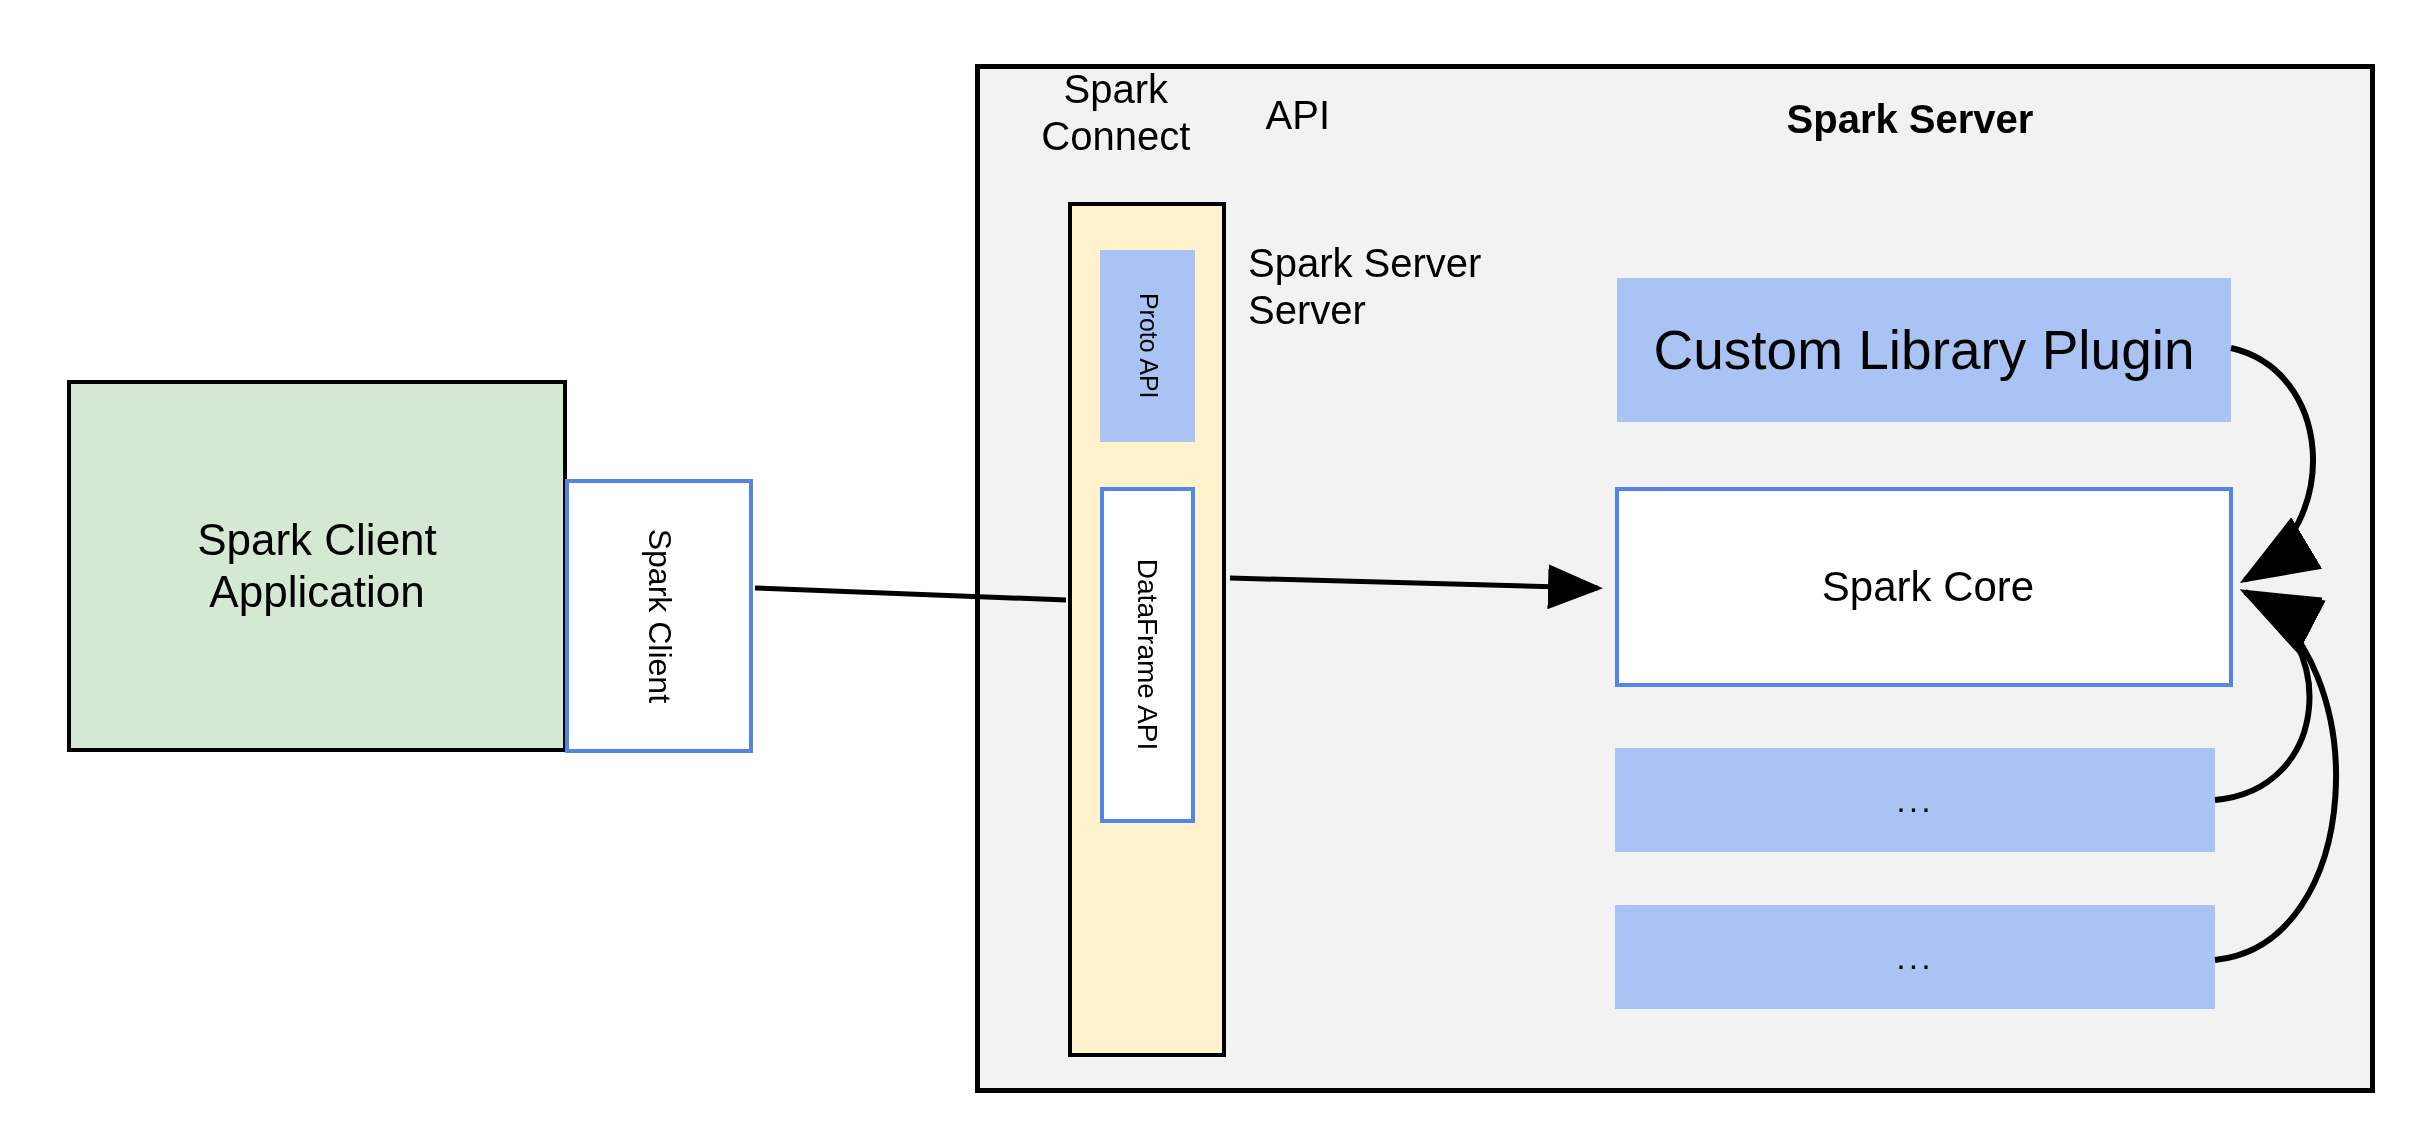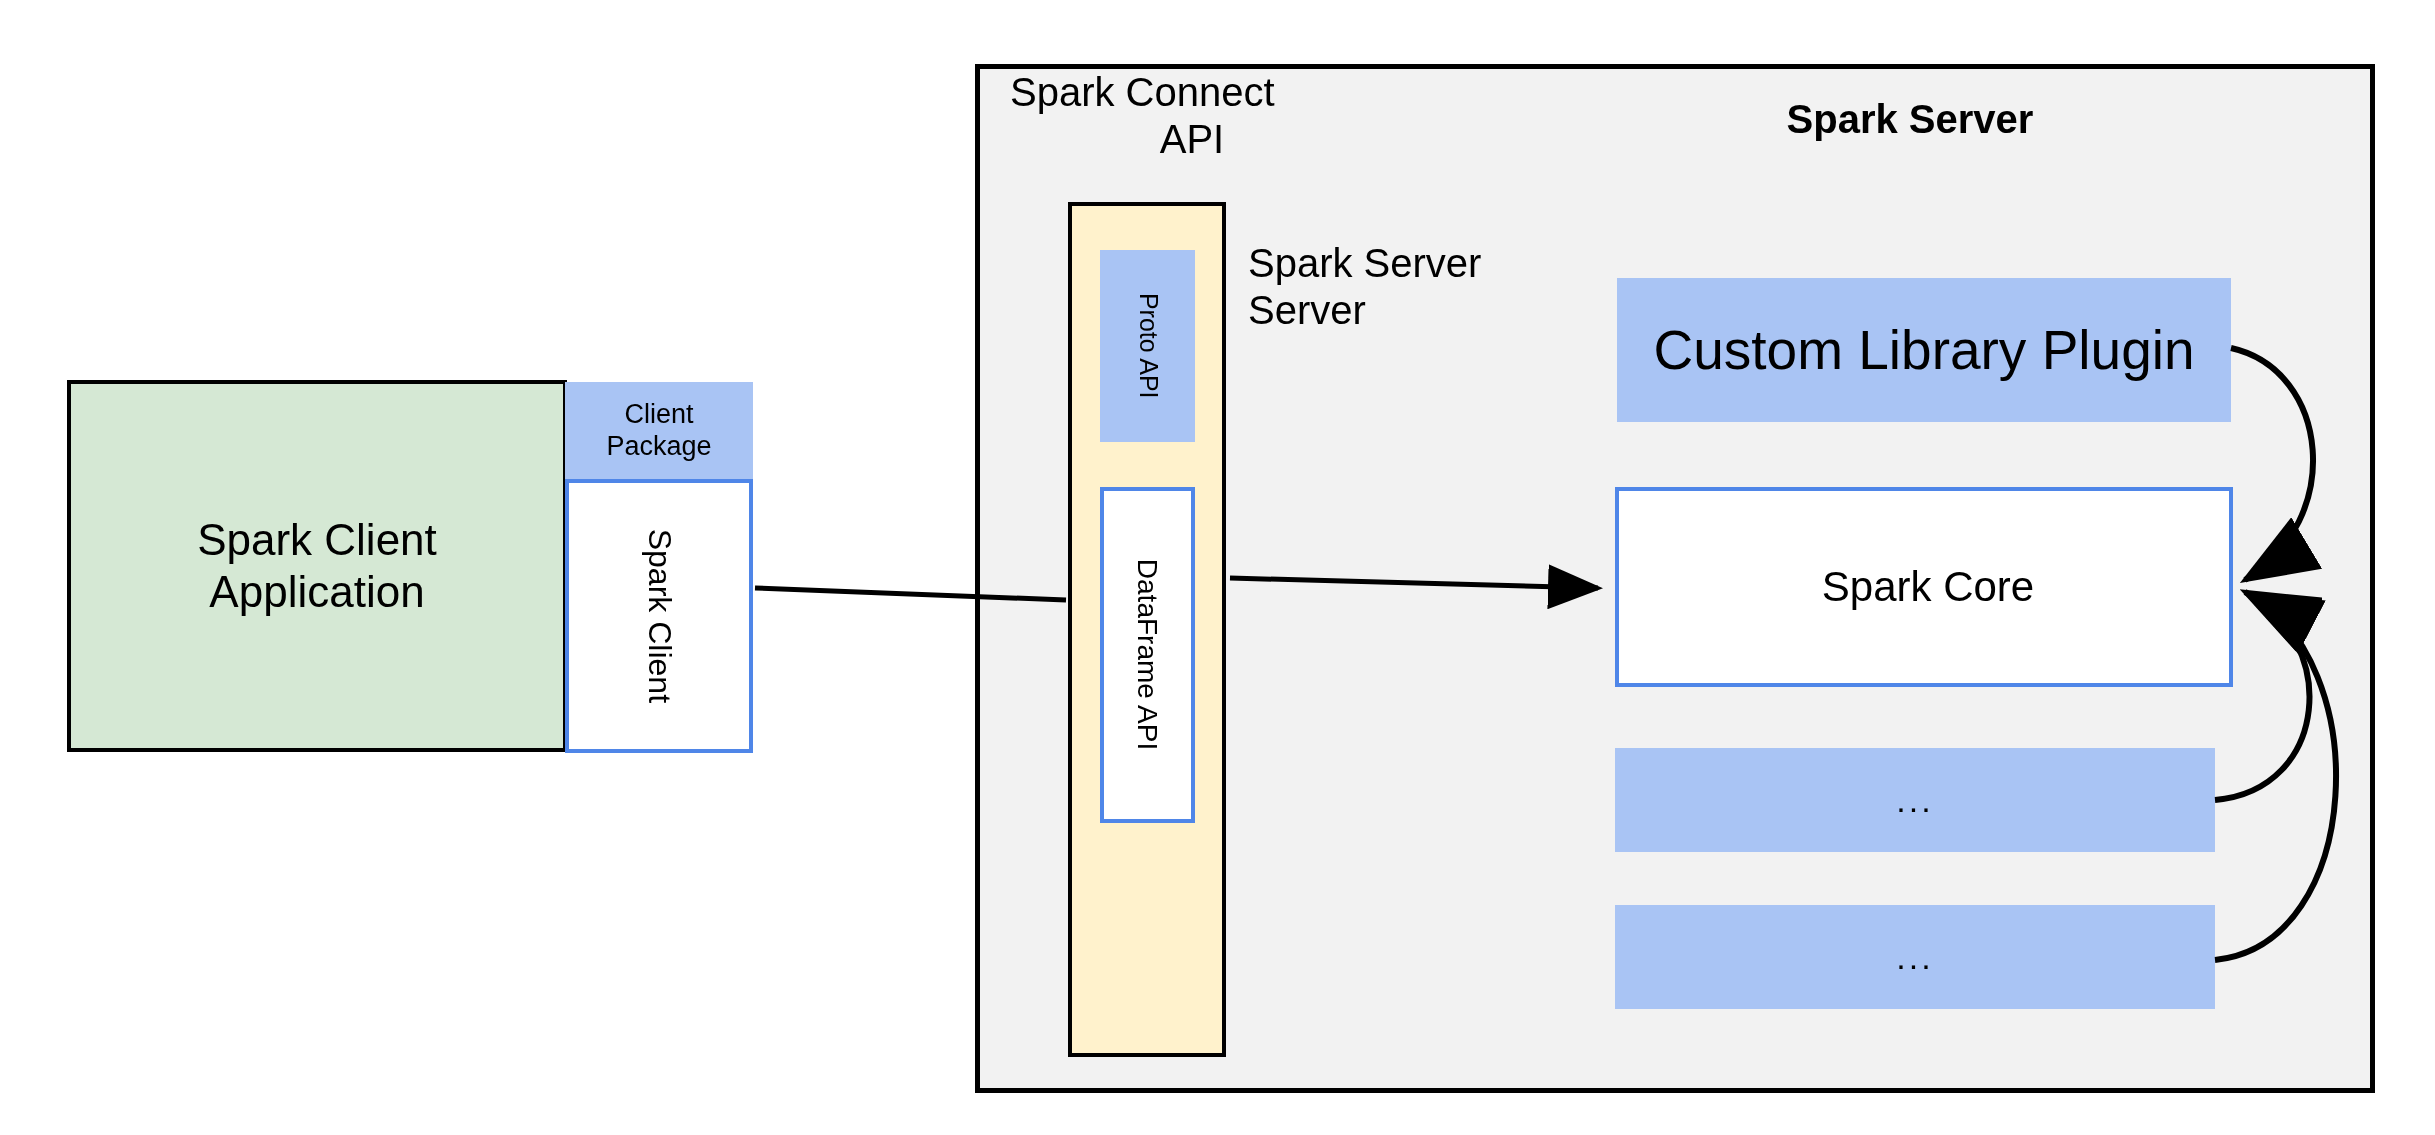--- a/index.html
+++ b/index.html
@@ -73,21 +73,21 @@
     display: block;
   }
 
   #spark-connect-label {
     left: 1010px;
     top: 66px;
     width: 320px;
     height: 100px;
     font-size: 40px;
     align-items: flex-start;
-    flex-direction: column;
+    flex-direction: row;
   }
   #spark-connect-label .l1 { align-self: flex-start; }
   #spark-connect-label .l2 { align-self: center; margin-left: 44px; }
 
   #spark-server-title {
     left: 1690px;
     top: 90px;
     width: 440px;
     height: 60px;
     font-size: 40px;
@@ -228,26 +228,20 @@
 
   <div class="box" id="ellipsis-2">...</div>
 
   <div class="box" id="client-app">
     <div>
       <div>Spark Client</div>
       <div>Application</div>
     </div>
   </div>
 
-  <div class="box" id="client-package">
-    <div>
-      <div>Client</div>
-      <div>Package</div>
-    </div>
-  </div>
 
   <div class="box" id="spark-client">
     <span class="vtext">Spark Client</span>
   </div>
 
   <svg id="connectors" viewBox="0 0 2435 1135">
     <defs>
       <marker id="arrowhead" markerWidth="11" markerHeight="9" refX="10" refY="4.5" orient="auto" markerUnits="strokeWidth">
         <path d="M0,0 L11,4.5 L0,9 z" fill="#000000"></path>
       </marker>

